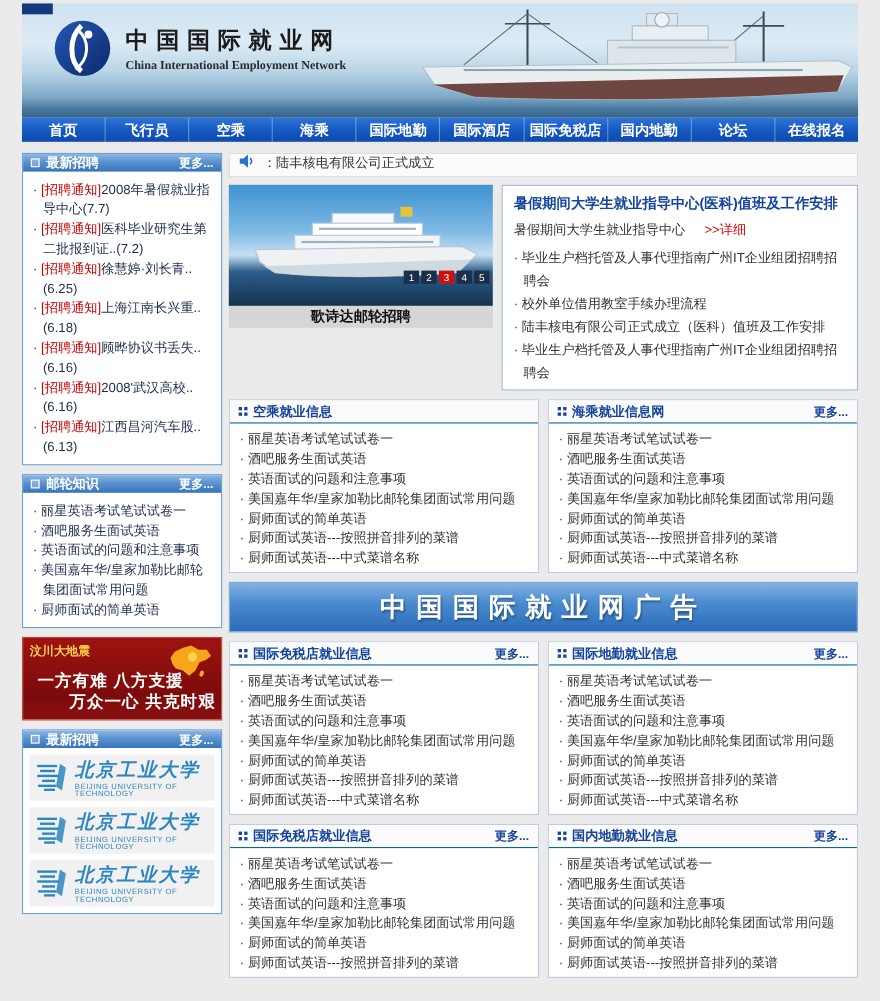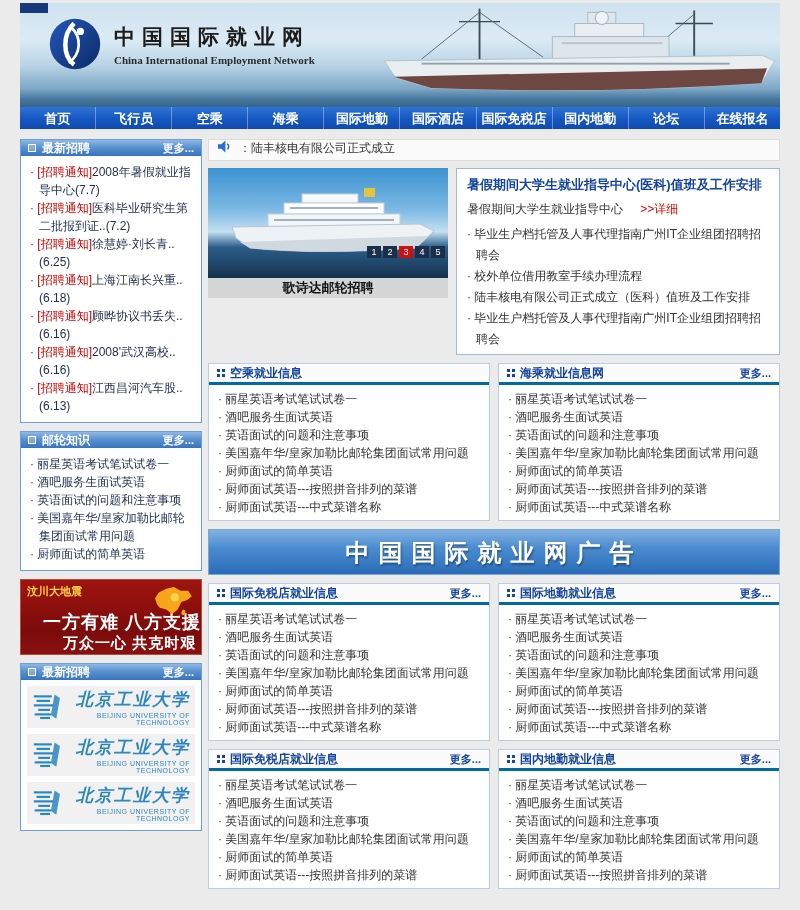--- a/index.html
+++ b/index.html
@@ -36,27 +36,27 @@
   .side-box ul { list-style:none; padding:7px 6px 7px 9px; }
   .side-box li { font-size:12px; line-height:18px; color:#1e2c4e; padding-left:9px; text-indent:-9px; cursor:pointer; }
   .side-box li::before { content:"· "; color:#1e2c4e; }
   .jtag { color:#cc0000; }
 
   
   .quake { position:relative; height:76px; margin-bottom:8px; border:1px solid #b84a3a; color:#fff;
     background:linear-gradient(180deg,#9e1410 0%,#7c0b0b 70%,#8a1010 100%); }
   .quake-tag { position:absolute; top:4px; left:6px; font-size:11px; font-weight:bold; color:#ffd24a; }
   .china-map { position:absolute; top:5px; right:6px; width:46px; height:34px; }
-  .q1 { padding:30px 0 0 13px; font-size:18px; font-weight:bold; letter-spacing:1px;text-align:right; }
+  .q1 { padding:30px 0 0 13px; font-size:15px; font-weight:bold; letter-spacing:1px; }
   .q2 { padding-left:42px; font-size:15px; font-weight:bold; letter-spacing:1px; }
 
   
   .tile { height:42px; background:#f1f1f1; margin:6px; display:flex; align-items:center; padding:0 5px; cursor:pointer; }
   .tile svg { width:36px; height:30px; flex:none; }
-  .tile-text { flex:1; text-align:right; }
+  .tile-text { flex:1; text-align:left; }
   .tile-name { font-size:17px; font-weight:bold; font-style:italic; color:#2e86c1; font-family:"Liberation Serif", serif; letter-spacing:2px; }
   .tile-cap { font-size:7px; color:#2e86c1; letter-spacing:.5px; margin-top:1px; }
 
   
   .announce { height:22px; background:#fbfbfb; border:1px solid #dcdcdc; display:flex; align-items:flex-start; gap:7px; padding:0 8px; margin-bottom:7px; font-size:12px; color:#333; }
   .announce svg { width:15px; height:13px; flex:none; }
   .announce span { cursor:pointer; }
 
   
   .featured { display:flex; gap:8px; margin-bottom:8px; }
@@ -73,21 +73,21 @@
   .headline { color:#14449c; font-weight:bold; font-size:13px; cursor:pointer; }
   .subrow { font-size:12px; color:#333; margin:7px 0 6px; }
   .detail { color:#dd0000; font-weight:normal; margin-left:14px; cursor:pointer; }
   .news ul, .sec ul { list-style:none; }
   .news li { font-size:12px; color:#333; line-height:21px; padding-left:9px; text-indent:-9px; cursor:pointer; }
   .news li::before, .sec li::before { content:"· "; color:#333; }
 
   
   .sec-row { display:flex; gap:8px; margin-bottom:8px; }
   .sec { flex:1; min-width:0; border:1px solid #b9cde6; background:#fff; }
-  .sec-head { display:flex; align-items:center; height:21px; padding:0 8px; background:#fbfbfb; border-bottom:3px solid #0369a1; }
+  .sec-head { display:flex; align-items:center; height:21px; padding:0 8px; background:#fbfbfb; border-bottom:1px solid #0369a1; }
   .grid-ic { width:3px; height:3px; background:#14449c; box-shadow:5px 0 #14449c,0 5px #14449c,5px 5px #14449c; margin-right:10px; margin-bottom:5px; flex:none; }
   .sec-title { flex:1; font-size:12px; font-weight:bold; color:#14449c; }
   .sec-more { font-size:11px; font-weight:bold; color:#14449c; text-decoration:none; cursor:pointer; }
   .sec ul { padding:5px 9px 4px; }
   .sec li { font-size:12px; color:#333; line-height:18px; padding-left:9px; text-indent:-9px; white-space:nowrap; overflow:hidden; cursor:pointer; }
 
   
   .ad-banner { height:46px; line-height:46px; margin-bottom:8px; text-align:center; color:#fff; font-size:24px; font-weight:bold; letter-spacing:9px; border:1px solid #7aa7d4; text-shadow:1px 2px 2px rgba(0,0,0,.35);
     background:linear-gradient(180deg,#84b2e2 0%,#4b8cd0 40%,#2a6cb8 100%); cursor:pointer; }
 </style>

